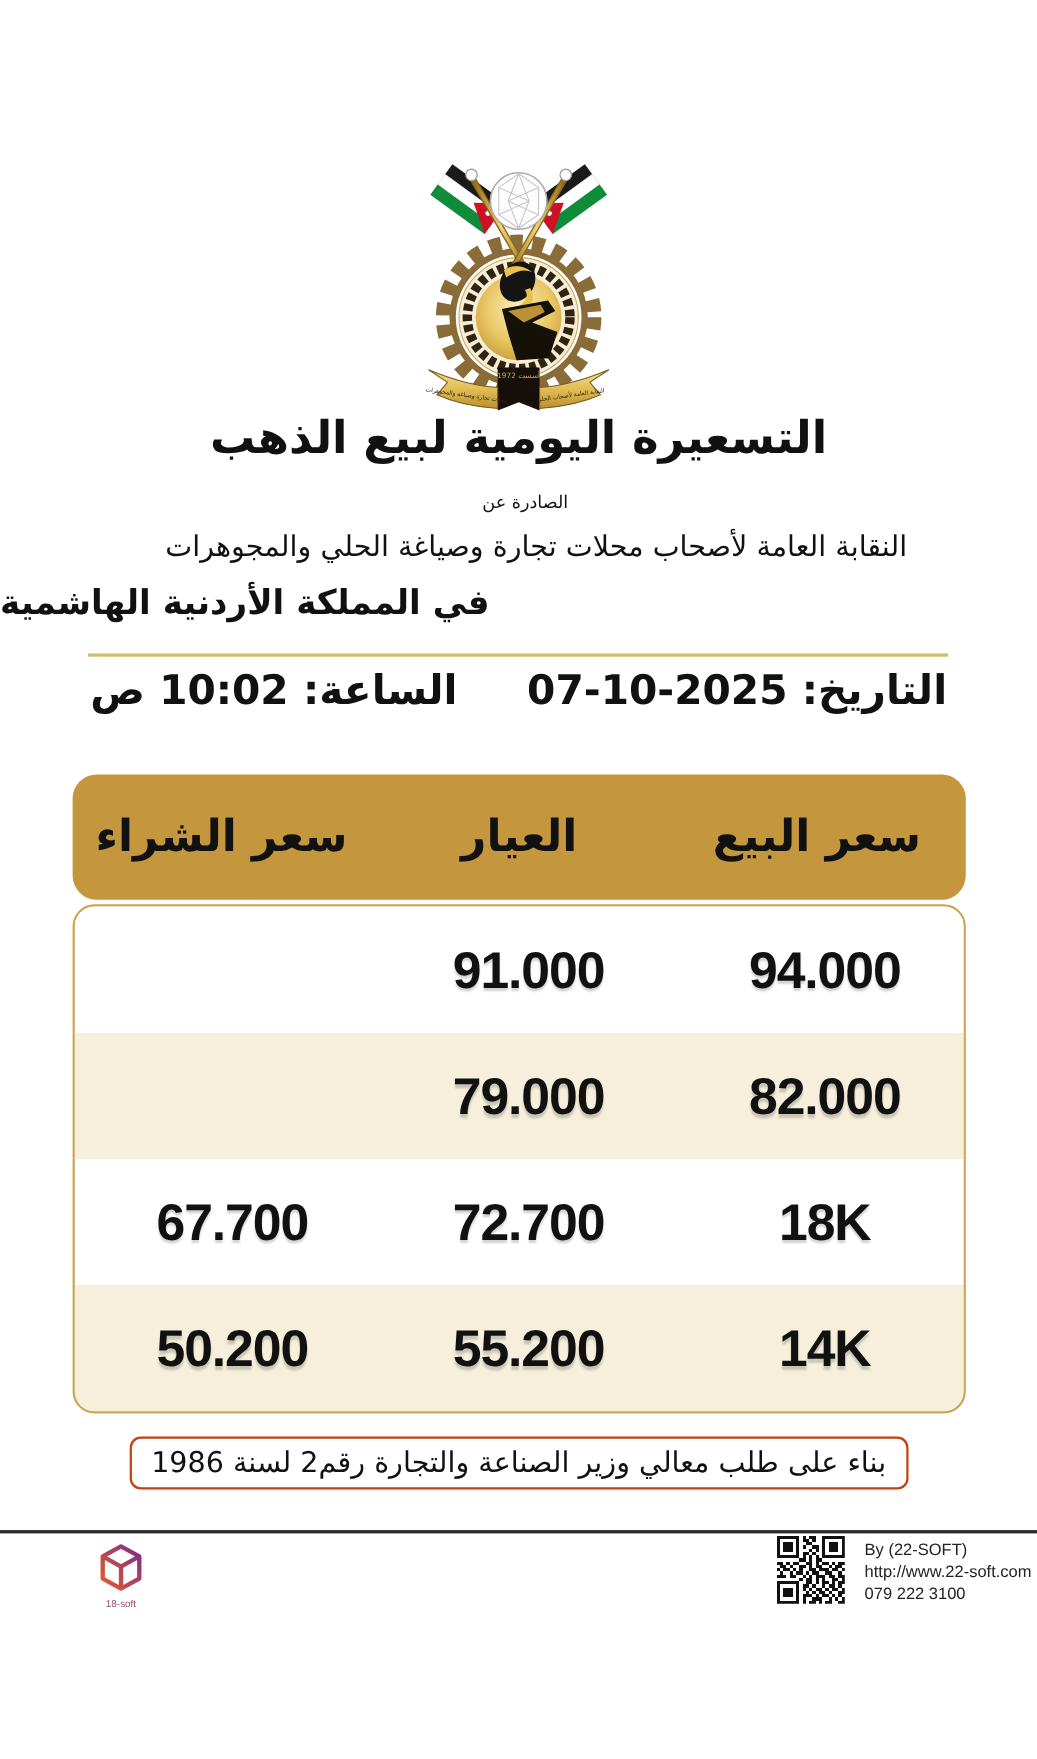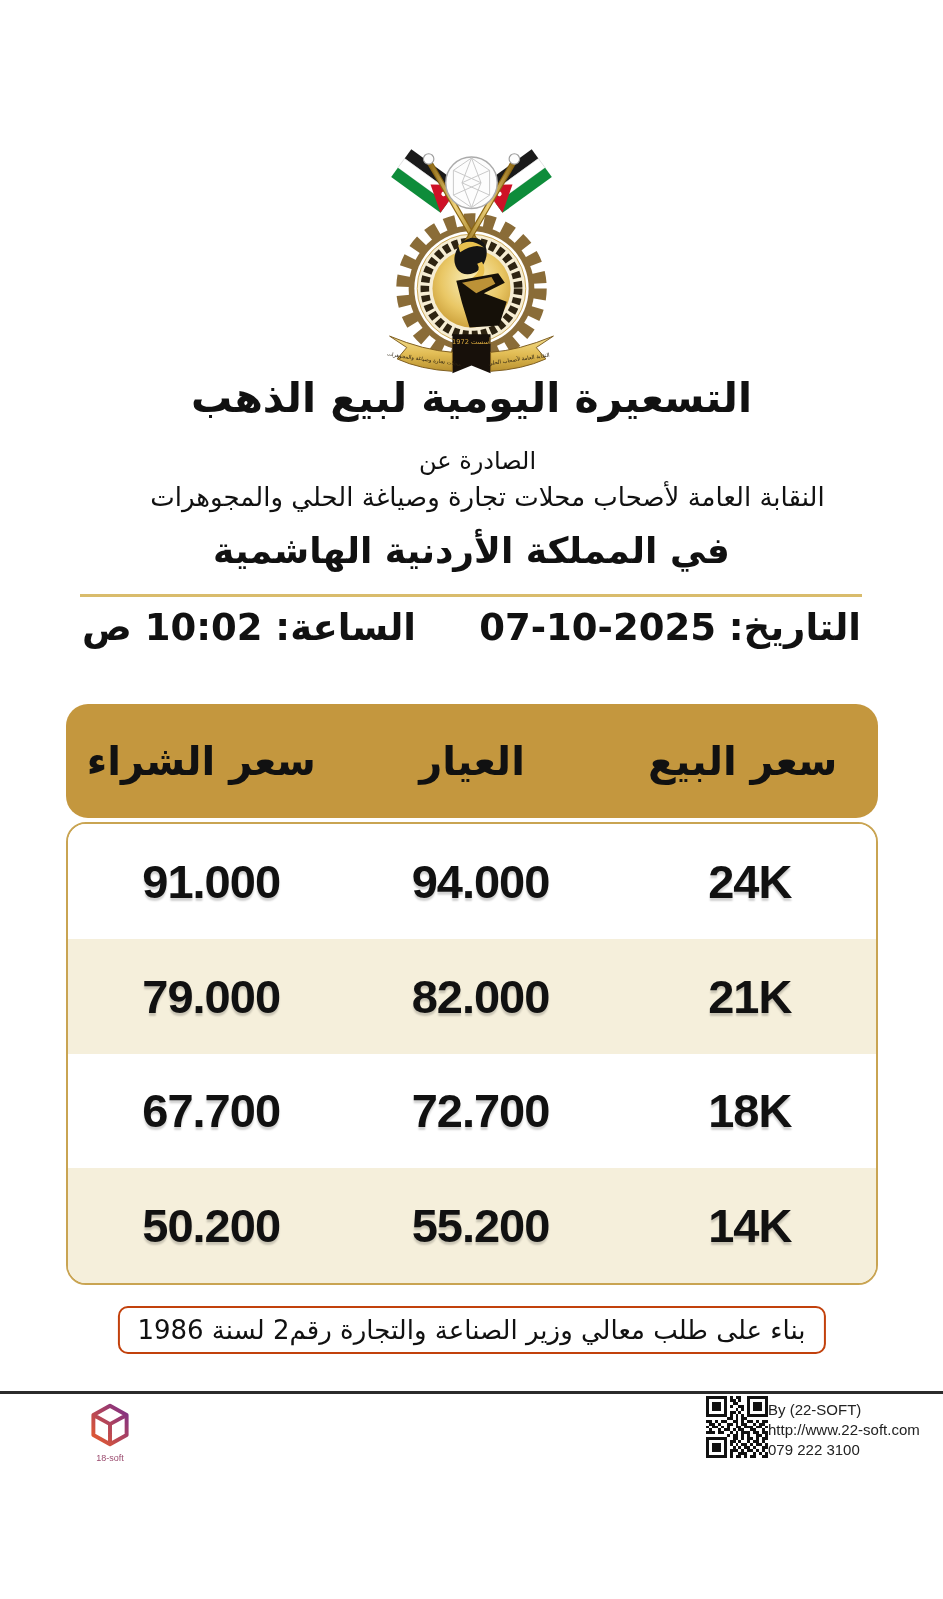--- a/index.html
+++ b/index.html
@@ -12,25 +12,25 @@
   body{font-family:"DejaVu Sans",sans-serif;color:#111;}
   .page{position:relative;width:943px;height:1599px;margin:0 auto;background:#fff;overflow:hidden;}
 
   
   .logo-wrap{position:absolute;top:138px;left:352px;width:239px;height:240px;}
 
   
   .title{position:absolute;top:374px;left:0;width:100%;text-align:center;
          font-size:41px;font-weight:700;direction:rtl;letter-spacing:0;}
   .issued{position:absolute;top:447px;left:0;width:100%;text-align:center;
-          font-size:24px;font-weight:500;direction:rtl;padding-left:12px;}
+          font-size:16px;font-weight:500;direction:rtl;padding-left:12px;}
   .issuer{position:absolute;top:482px;left:16px;width:100%;text-align:center;
           font-size:26px;font-weight:500;direction:rtl;}
-  .country{position:absolute;top:530px;left:0;width:100%;text-align:center;
-           font-size:36px;font-weight:600;direction:rtl;}
+  .country{position:absolute;top:530px;left:0;width:100%;text-align:left;
+           font-size:31px;font-weight:600;direction:rtl;}
   .gold-divider{position:absolute;top:594px;left:80px;width:782px;height:3px;
                 background:var(--divider-gold);}
 
   
   .datetime{position:absolute;top:606px;left:0;width:100%;padding:0 82px;
             display:flex;justify-content:space-between;direction:rtl;
             font-size:37px;font-weight:700;}
   .dt-item{white-space:nowrap;}
 
   
@@ -51,21 +51,21 @@
   
   .note{position:absolute;top:1306px;left:50%;transform:translateX(-50%);
         border:2px solid #c2410c;border-radius:10px;padding:7px 18px;
         font-size:26px;direction:rtl;white-space:nowrap;background:#fff;}
 
   
   .footer-line{position:absolute;top:1391px;left:0;width:100%;height:3px;background:#2b2b2b;}
   .brand{position:absolute;top:1402px;left:80px;width:60px;text-align:center;}
   .brand-caption{font-size:9px;color:#9a4a6e;margin-top:1px;
                  font-family:"Liberation Sans",sans-serif;}
-  .credit{position:absolute;top:1396px;left:706px;display:flex;gap:0;align-items:flex-start;}
+  .credit{position:absolute;top:1396px;left:706px;display:flex;gap:18px;align-items:flex-start;}
   .qr{width:62px;height:62px;}
   .credit-text{font-family:"Liberation Sans",sans-serif;font-size:15px;line-height:20px;
                color:#222;direction:ltr;padding-top:4px;}
 </style>
 </head>
 <body>
 
 <div class="page">
 
   <div class="logo-wrap">
@@ -165,26 +165,24 @@
     </div>
   </div>
 
   <div class="thead">
     <div class="hcell">سعر البيع</div>
     <div class="hcell">العيار</div>
     <div class="hcell">سعر الشراء</div>
   </div>
   <div class="tbody">
       <div class="trow">
-        <div class="tcell">24K</div>
         <div class="tcell">94.000</div>
         <div class="tcell">91.000</div>
       </div>
       <div class="trow alt">
-        <div class="tcell">21K</div>
         <div class="tcell">82.000</div>
         <div class="tcell">79.000</div>
       </div>
       <div class="trow">
         <div class="tcell">18K</div>
         <div class="tcell">72.700</div>
         <div class="tcell">67.700</div>
       </div>
       <div class="trow alt">
         <div class="tcell">14K</div>

